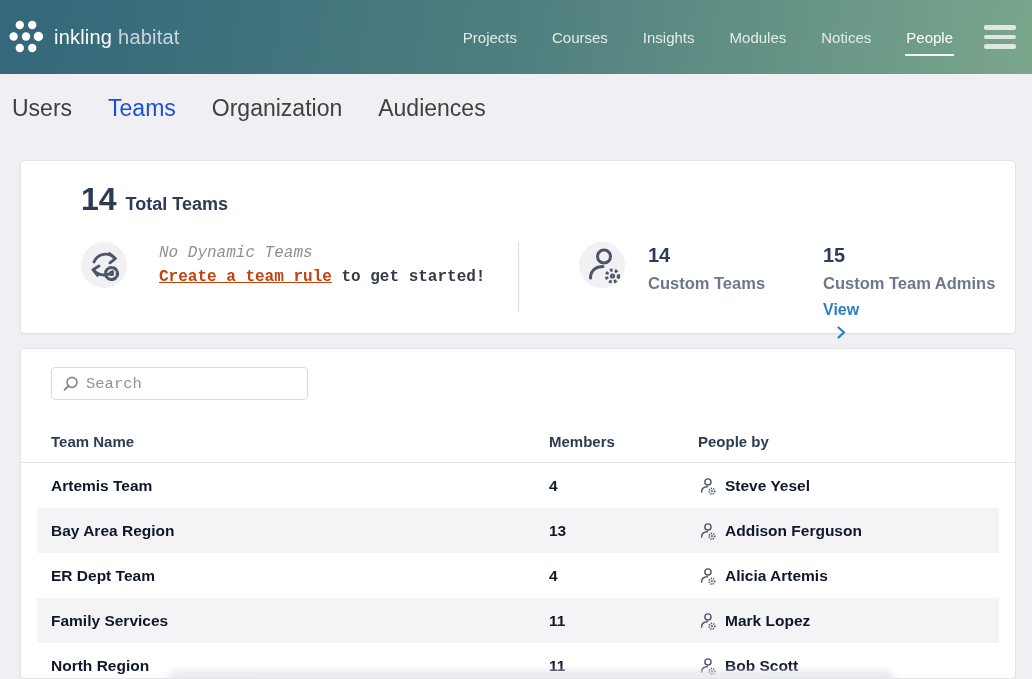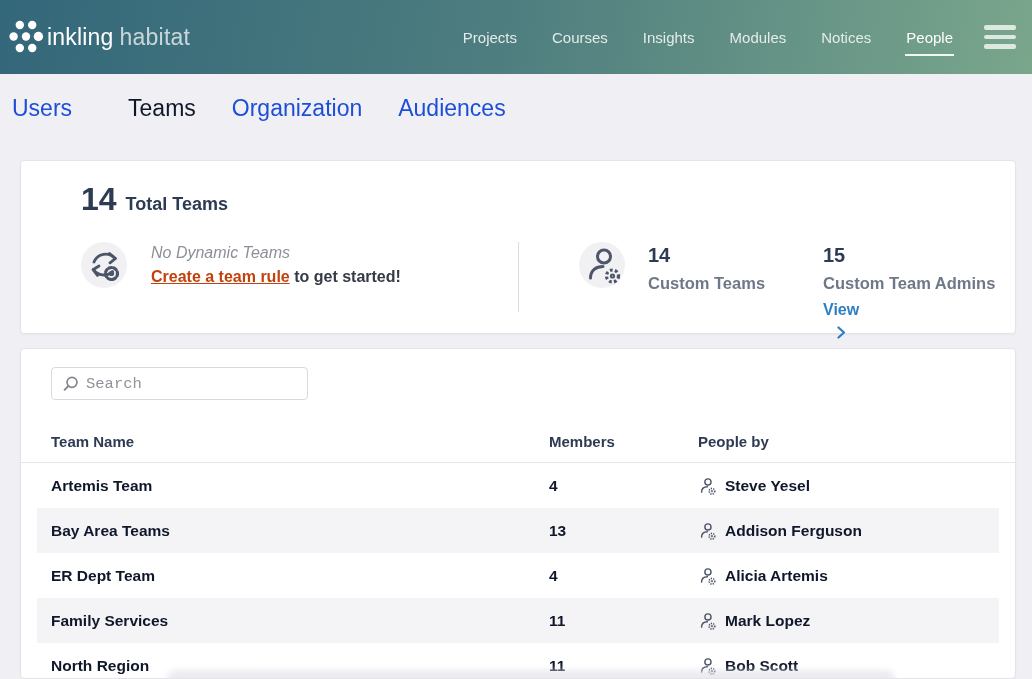--- a/index.html
+++ b/index.html
@@ -14,60 +14,60 @@
 
   
   .app-header {
     height:74px;
     background:linear-gradient(100deg,#33677a 0%,#4d7d7f 48%,#7aa68c 100%);
     display:flex; align-items:center;
     padding:0 16px 0 5px;
   }
   .logo { display:flex; align-items:center; cursor:pointer; }
   .logo svg { display:block; }
-  .logo-text { font-size:23px; letter-spacing:.2px; }
+  .logo-text { margin-left:7px; font-size:20px; letter-spacing:.2px; }
   .logo-primary { color:#ffffff; }
   .logo-secondary { color:rgba(255,255,255,.72); margin-left:6px; }
 
   .main-nav { margin-left:auto; display:flex; gap:33px; margin-right:30px; }
   .nav-item {
     color:#e3ede8; font-size:15px; text-decoration:none;
     position:relative; padding:4px 1px; cursor:pointer; white-space:nowrap;
   }
   .nav-item.active { color:#ffffff; }
   .nav-item.active::after {
     content:""; position:absolute; left:0; right:0; bottom:-6px;
     height:2px; background:#f2f7f4;
   }
   .hamburger { width:32px; cursor:pointer; display:flex; flex-direction:column; gap:5px; }
   .hamburger span { display:block; height:4.5px; border-radius:2px; background:#dce8e0; }
 
   
   .tabs { height:69px; background:#f0f0f4; display:flex; align-items:center; padding-left:12px; gap:36px; }
-  .tab { font-size:23px; color:#1d4ed8; cursor:pointer; }
-  .tab.active { color:#0f172a;margin-left:20px; }
+  .tab { font-size:23px; color:#404040; cursor:pointer; }
+  .tab.active { color:#1d4ed8; }
 
   
   .card {
     background:#ffffff; width:996px; margin-left:20px;
     border:1px solid #e4e4e8; border-radius:4px;
     box-shadow:0 1px 2px rgba(0,0,0,.04);
   }
   .stats-card { margin-top:17px; height:174px; padding:20px 0 0 60px; }
   .total-line { display:flex; align-items:baseline; }
   .total-num { font-size:32px; font-weight:bold; color:#2d3b54; }
   .total-label { font-size:18px; font-weight:bold; color:#2d3b54; margin-left:9px; }
 
   .stats-row { margin-top:24px; display:flex; align-items:flex-start; }
   .icon-circle {
     width:46px; height:46px; border-radius:50%; background:#f1f1f4;
     display:flex; align-items:center; justify-content:center; flex:0 0 auto;
   }
   .dynamic-block { display:flex; width:437px; }
-  .dynamic-text { margin-left:24px; padding-top:2px; }
+  .dynamic-text { margin-left:32px; padding-top:2px;font-family:Liberation Mono, monospace; }
   .dynamic-status { font-size:16px; font-style:italic; color:#8d9097; }
   .dynamic-cta { margin-top:6px; font-size:16px; font-weight:600; color:#343b46; }
   .dynamic-cta a { color:#c2410c; text-decoration:underline; cursor:pointer; }
 
   .v-divider { width:1px; height:70px; background:#dcdce2; }
   .custom-block { display:flex; margin-left:60px; }
   .custom-col { margin-left:23px; width:152px; padding-top:2px; }
   .custom-col .num { font-size:20px; font-weight:bold; color:#2d3b54; }
   .custom-col .lbl { margin-top:7px; font-size:16.5px; font-weight:600; color:#6e7888; white-space:nowrap; }
   .view-link {
@@ -240,21 +240,21 @@
         <div class="td">Artemis Team</div>
         <div class="td">4</div>
         <div class="td creator-cell">
           <svg width="18" height="18" viewBox="0 0 38 38">
               <use href="#ic-person-gear"></use>
             </svg>
           <span>Steve Yesel</span>
         </div>
       </div>
       <div class="trow">
-        <div class="td">Bay Area Teams</div>
+        <div class="td">Bay Area Region</div>
         <div class="td">13</div>
         <div class="td creator-cell">
           <svg width="18" height="18" viewBox="0 0 38 38">
               <use href="#ic-person-gear"></use>
             </svg>
           <span>Addison Ferguson</span>
         </div>
       </div>
       <div class="trow">
         <div class="td">ER Dept Team</div>

